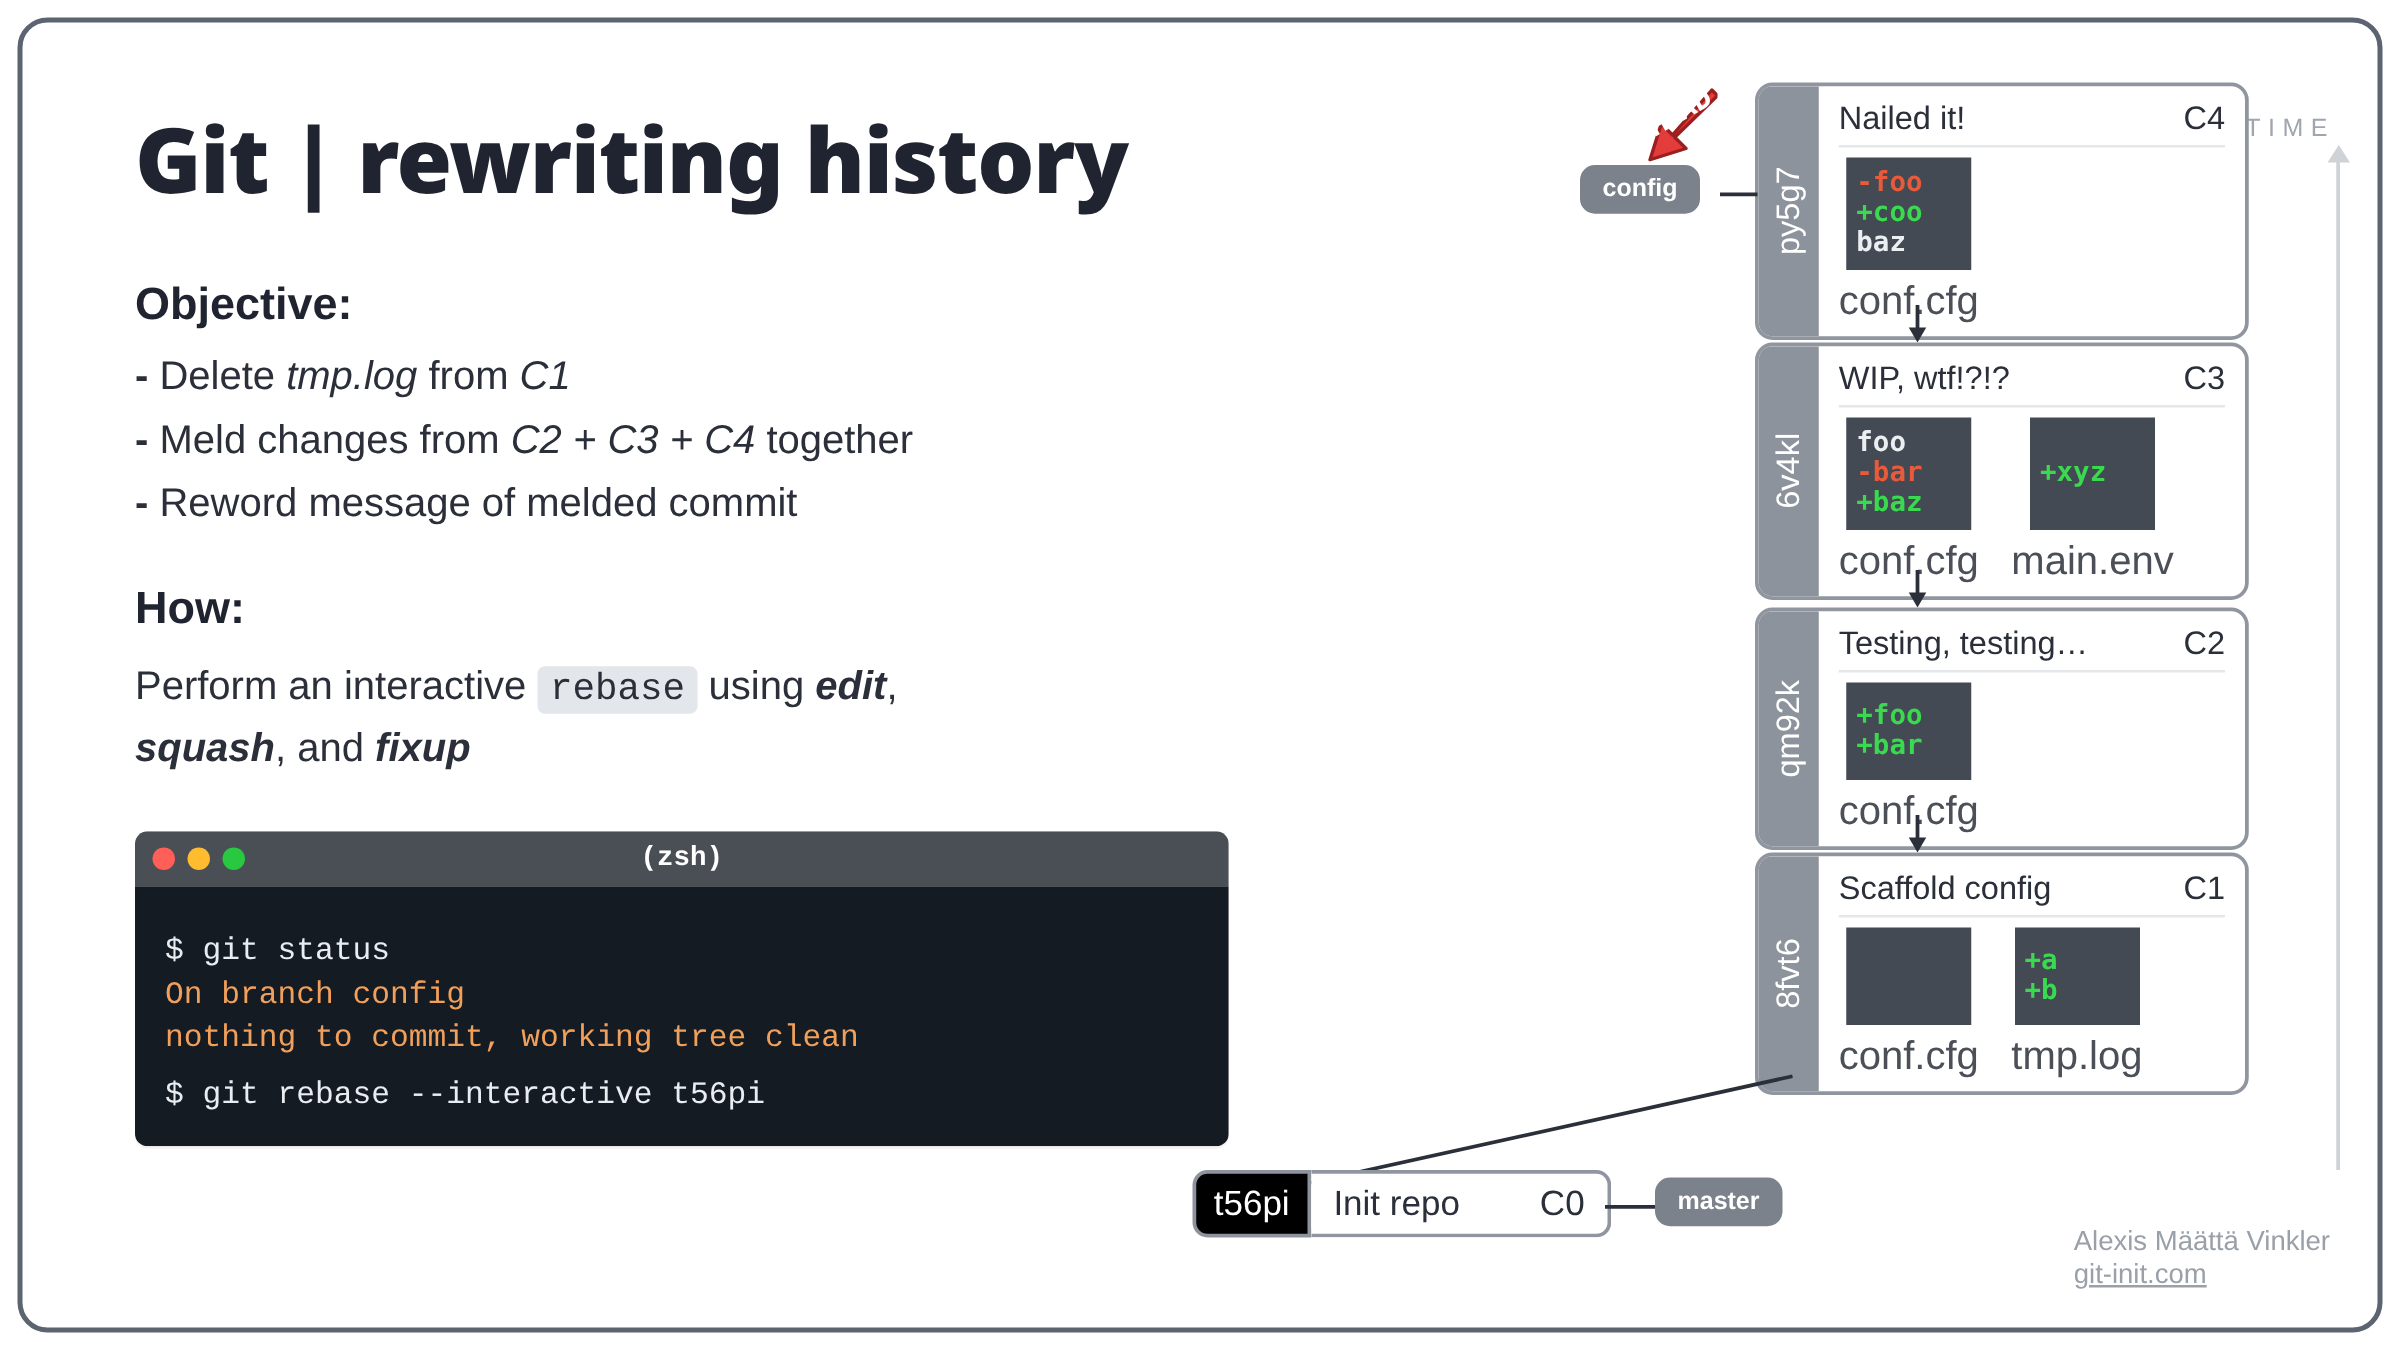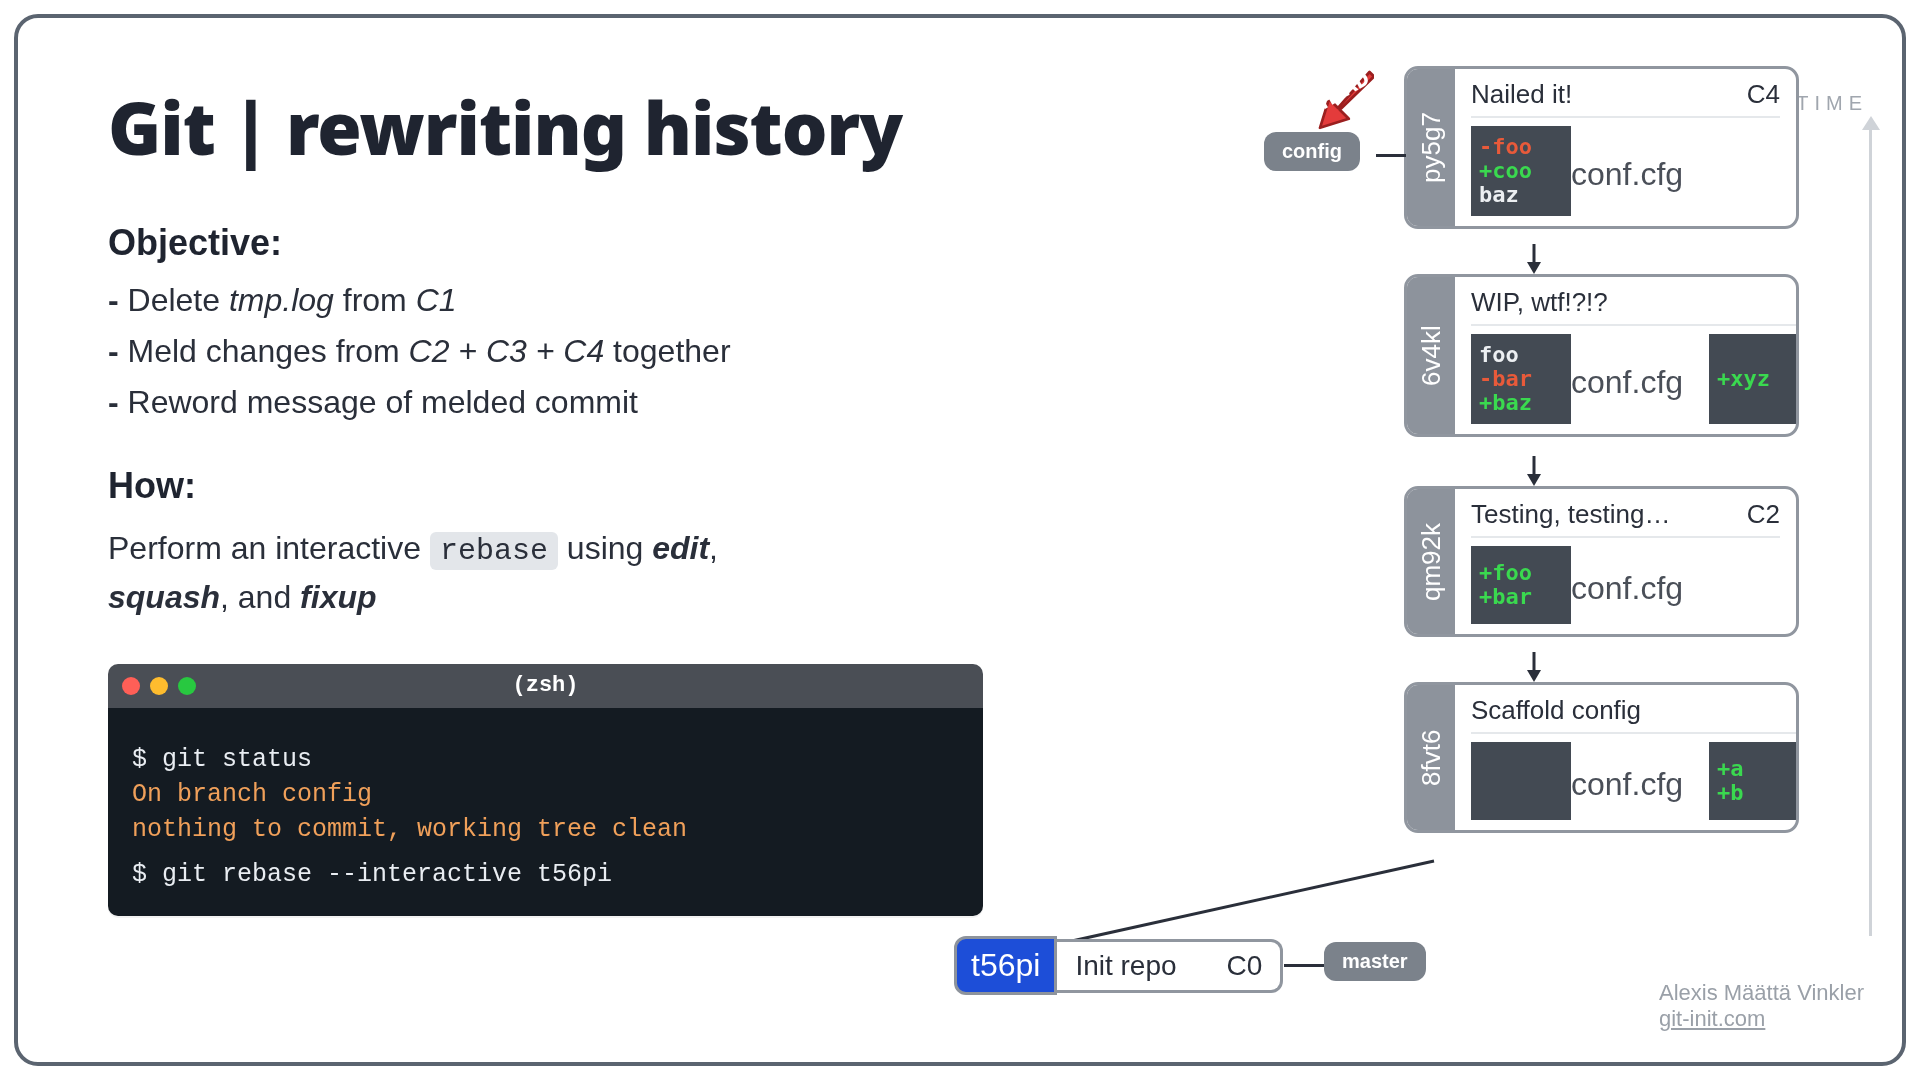--- a/index.html
+++ b/index.html
@@ -31,32 +31,32 @@
   .tl-white { color: #e9edf2; }
 
   
   .graph { position: absolute; right: 48px; top: 48px; width: 620px; height: 980px; }
 
   .commit { position: absolute; border: 3px solid #90969f; border-radius: 14px; background: #fff; display: flex; overflow: hidden; }
   .commit .hash { background: #8d939c; color: #fff; writing-mode: vertical-rl; transform: rotate(180deg); padding: 10px 6px; display:flex; align-items:center; justify-content:center; font-size: 26px; font-family: -apple-system, sans-serif; font-weight: 400; min-width: 48px; }
   .commit .body { flex: 1; padding: 10px 16px 10px 16px; }
   .commit .row1 { display: flex; justify-content: space-between; font-size: 26px; color: #2a2f3a; border-bottom: 2px solid #e5e8eb; padding-bottom: 6px; margin-bottom: 8px; }
   .commit .files { display: flex; gap: 26px; }
-  .filecol { display:flex; flex-direction:row; align-items:center; }
+  .filecol { display:flex; flex-direction:column; align-items:center; }
   .filebox { background: #434a53; width: 100px; min-height: 78px; padding: 6px 8px; font-family: "SFMono-Regular", Consolas, monospace; font-size: 22px; font-weight: 700; line-height: 1.1; display:flex; flex-direction:column; justify-content:center; }
   .filebox.tall { min-height: 90px; }
   .filelabel { font-size: 32px; color: #4a4f58; margin-top: 6px; }
   .df-green { color: #3ad94f; }
   .df-red { color: #e85a3a; }
   .df-white { color: #eceff2; }
 
   
   .c0row { position: absolute; display: flex; align-items: center; }
-  .hashpill { background: #1d4ed8; color: #fff; padding: 8px 14px; border-radius: 12px 0 0 12px; font-size: 32px; border: 3px solid #8d939c; }
-  .c0box { border: 3px solid #90969f; border-left: none; background: #fff; border-radius: 0 12px 12px 0; padding: 8px 18px; display:flex; gap: 50px; font-size: 28px; align-items:center; color:#2a2f3a; }
+  .hashpill { background: #000000; color: #fff; padding: 8px 14px; border-radius: 12px 0 0 12px; font-size: 28px; border: 3px solid #8d939c; }
+  .c0box { border: 3px solid #90969f; border-left: none; background: #fff; border-radius: 0 12px 12px 0; padding: 8px 18px; display:flex; gap: 64px; font-size: 28px; align-items:center; color:#2a2f3a; }
 
   .branch-pill { position: absolute; background: #7b828b; color: #fff; font-weight: 700; font-size: 20px; padding: 8px 18px; border-radius: 12px; }
 
   
   .head-arrow { position: absolute; width: 90px; height: 74px; }
   .head-arrow svg { width: 100%; height: 100%; }
   .head-label { position:absolute; transform: rotate(-30deg); color:#fff; font-weight:800; font-size:20px; font-family: system-ui, sans-serif; }
 
   
   .arrow-down { position:absolute; width:20px; color:#2a2f3a; }

